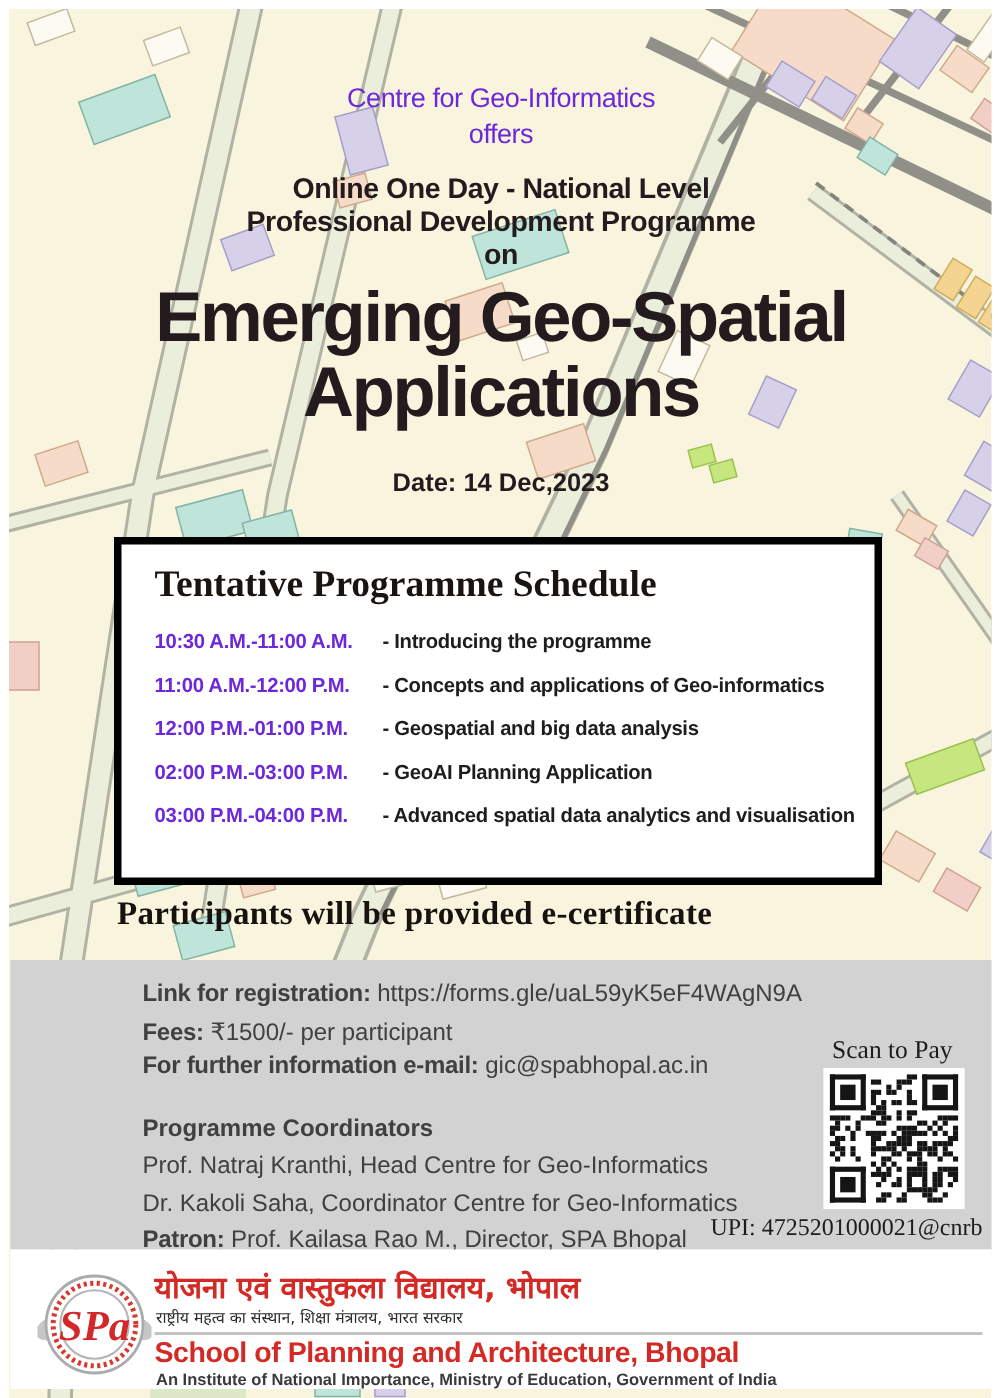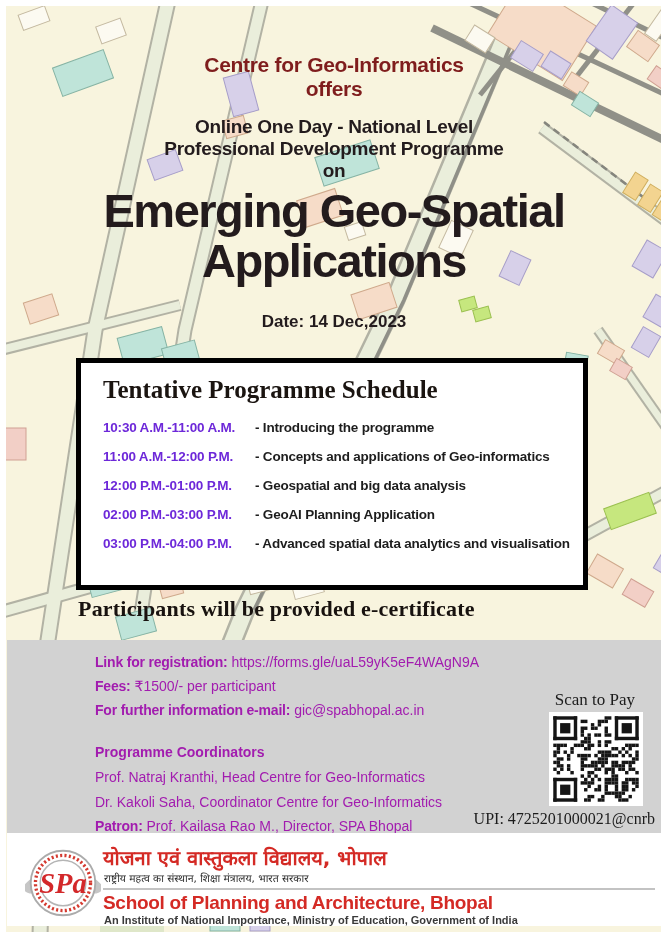--- a/index.html
+++ b/index.html
@@ -3,39 +3,39 @@
 <meta charset="utf-8">
 <style>
   html,body{margin:0;padding:0;background:#e8e8e8;}
   .poster{
     position:relative;width:668px;height:932px;background:#ffffff;overflow:hidden;
     font-family:"Liberation Sans","DejaVu Sans",sans-serif;color:#201a1c;
   }
   .map-bg{position:absolute;left:6px;top:6px;width:655px;height:926px;}
   .abs{position:absolute;}
   .ctr{left:0;right:0;text-align:center;}
-  .h-small{font-weight:bold;font-size:21px;line-height:22px;letter-spacing:-0.3px;color:#7f1d1d;}
+  .h-small{font-weight:normal;font-size:18px;line-height:22px;letter-spacing:-0.3px;color:#6d28d9;}
   .h-mid{font-weight:bold;font-size:19px;line-height:21px;letter-spacing:-0.3px;color:#231b1d;}
   .h-big{font-weight:bold;font-size:47px;line-height:50px;letter-spacing:-1.5px;color:#231b1d;}
   .h-date{font-weight:bold;font-size:17px;color:#231b1d;}
   .schedule-box{
     position:absolute;left:76px;top:358px;width:512px;height:232px;background:#ffffff;
     border:5px solid #000000;box-sizing:border-box;padding:13px 0 0 22px;
   }
   .schedule-heading{font-family:"Liberation Serif","DejaVu Serif",serif;font-weight:bold;font-size:25px;color:#1a1410;}
   .schedule-rows{margin-top:9px;}
   .schedule-row{display:flex;height:29px;align-items:center;}
   .sch-time{width:152px;font-size:13.5px;font-weight:bold;letter-spacing:-0.2px;color:#6d28d9;flex:none;}
   .sch-topic{font-size:13.5px;font-weight:bold;letter-spacing:-0.2px;color:#1d1d1d;}
   .cert-note{
     position:absolute;left:78px;top:596px;font-family:"Liberation Serif","DejaVu Serif",serif;
     font-weight:bold;font-size:22px;color:#18120f;letter-spacing:0.2px;
   }
   .gray-panel{position:absolute;left:7px;top:640px;width:654px;height:193px;background:#d2d2d2;}
-  .info-line{position:absolute;left:88px;font-size:14px;color:#a21caf;white-space:nowrap;}
+  .info-line{position:absolute;left:88px;font-size:16px;color:#404040;white-space:nowrap;}
   .lbl{font-weight:bold;letter-spacing:-0.2px;}
   .val{font-weight:normal;}
   .scan-label{position:absolute;right:26px;top:50px;font-family:"Liberation Serif","DejaVu Serif",serif;font-size:17px;color:#1c1c1c;}
   .qr-wrap{position:absolute;right:18px;top:72px;width:94px;height:94px;background:#ffffff;}
   .qr-wrap svg{display:block;width:94px;height:94px;}
   .upi-line{position:absolute;right:6px;top:170px;font-family:"Liberation Serif","DejaVu Serif",serif;font-size:16px;color:#1c1c1c;}
   .footer{position:absolute;left:7px;top:833px;width:654px;height:93px;background:#ffffff;}
   .spa-logo{position:absolute;left:18px;top:10px;width:76px;height:80px;}
   .f-hindi-title{position:absolute;left:96px;top:11px;font-family:"DejaVu Sans",sans-serif;font-weight:bold;font-size:20px;color:#d42a25;}
   .f-hindi-sub{position:absolute;left:97px;top:38px;font-family:"DejaVu Sans",sans-serif;font-size:10.5px;color:#2b2b2b;}

